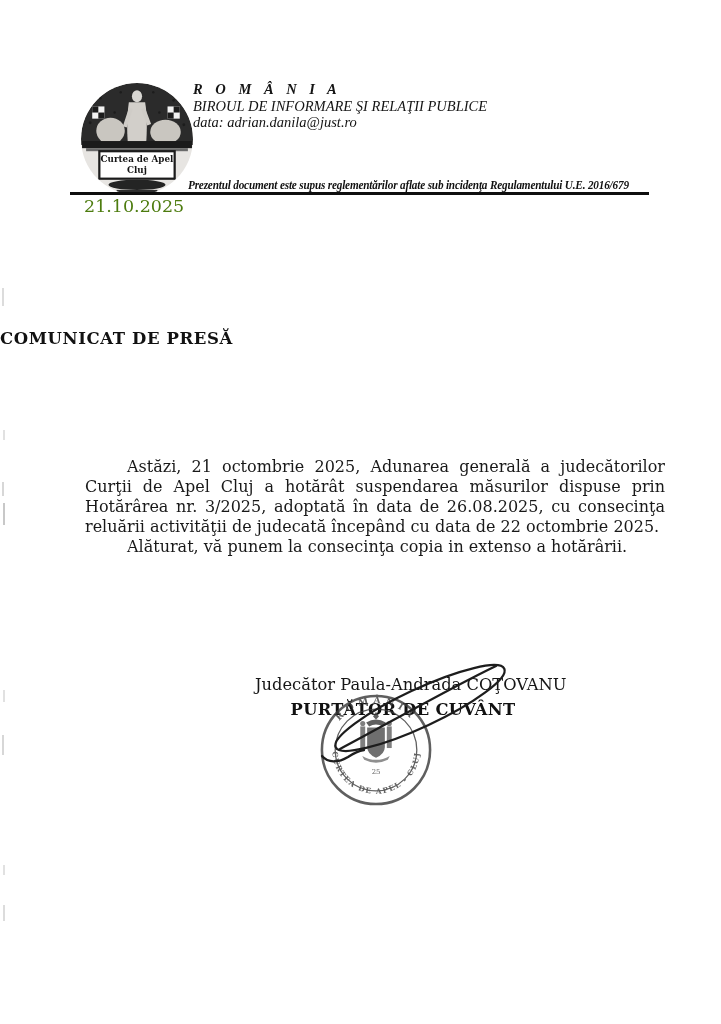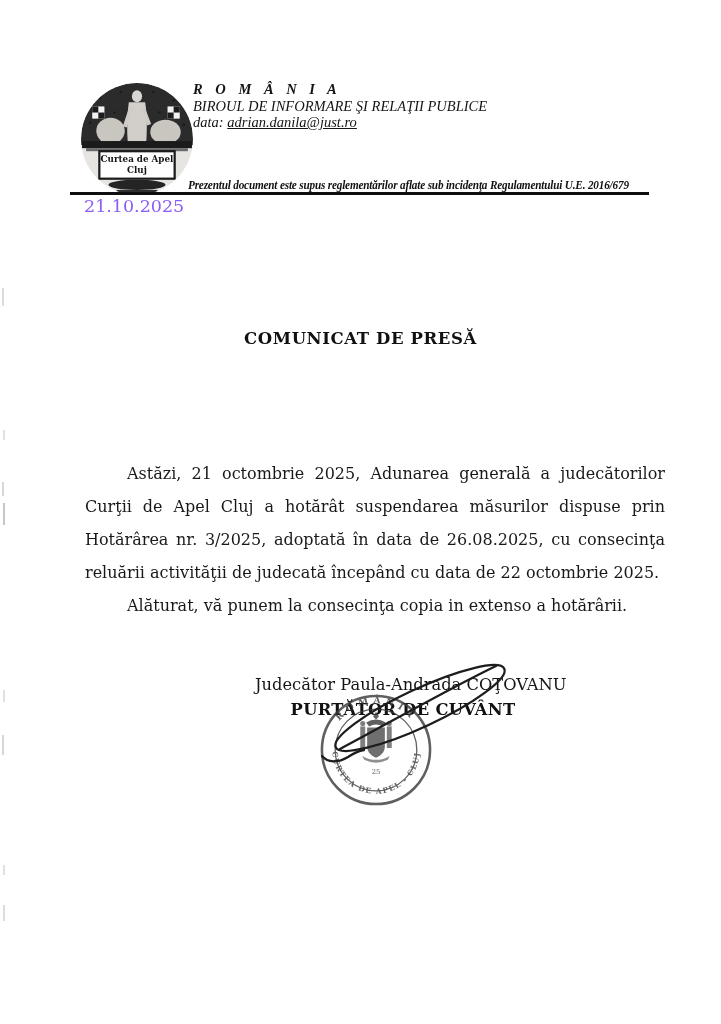--- a/index.html
+++ b/index.html
@@ -12,34 +12,34 @@
     font-family:"DejaVu Serif","Liberation Serif",serif;
     color:#161616;
   }
   
   .logo{position:absolute;left:80px;top:82px;width:114px;height:114px;}
   .hdr{position:absolute;left:193px;top:81px;width:470px;
        font-family:"Liberation Serif","DejaVu Serif",serif;
        font-style:italic;font-size:14.5px;line-height:16.5px;color:#141414;}
   .hdr .country{letter-spacing:4.5px;font-weight:700;}
   .hdr .line{white-space:nowrap;}
-  .hdr .email-addr{text-decoration:underline;text-align:right;}
+  .hdr .email-addr{text-align:right;}
   .gdpr{position:absolute;left:188px;top:179px;width:470px;
         font-family:"Liberation Serif","DejaVu Serif",serif;
         font-style:italic;font-weight:600;font-size:11.6px;
         letter-spacing:-0.2px;white-space:nowrap;
         transform:scaleX(0.97);transform-origin:left center;color:#111;}
   .rule{position:absolute;left:70px;top:192px;width:579px;height:2.6px;background:#0e0e0e;}
-  .doc-date{position:absolute;left:84px;top:196px;font-size:17.5px;color:#8b5cf6;}
+  .doc-date{position:absolute;left:84px;top:196px;font-size:17.5px;color:#4d7c0f;}
   
-  .title{position:absolute;left:0;top:329px;width:721px;text-align:center;
+  .title{position:absolute;left:0;top:329px;width:721px;text-align:left;
          font-size:16.5px;font-weight:bold;letter-spacing:0.6px;color:#111;}
   
   .body-text{position:absolute;left:85px;top:457px;width:580px;
-             font-size:16px;line-height:33px;text-align:justify;color:#191919;}
+             font-size:16px;line-height:20px;text-align:justify;color:#191919;}
   .body-text p{margin:0;text-indent:42px;}
   
   .sig-block{position:absolute;left:255px;top:675px;width:296px;text-align:center;}
   .sig-name{font-size:16.3px;white-space:nowrap;color:#161616;}
   .sig-role{font-size:16.3px;font-weight:bold;letter-spacing:0.3px;margin-top:6px;color:#111;}
   .stamp{position:absolute;left:317px;top:691px;width:118px;height:118px;opacity:0.82;}
   .signature-svg{position:absolute;left:300px;top:650px;width:230px;height:130px;}
   
   .artifact{position:absolute;background:#9a9a9a;width:2px;}
 </style>

